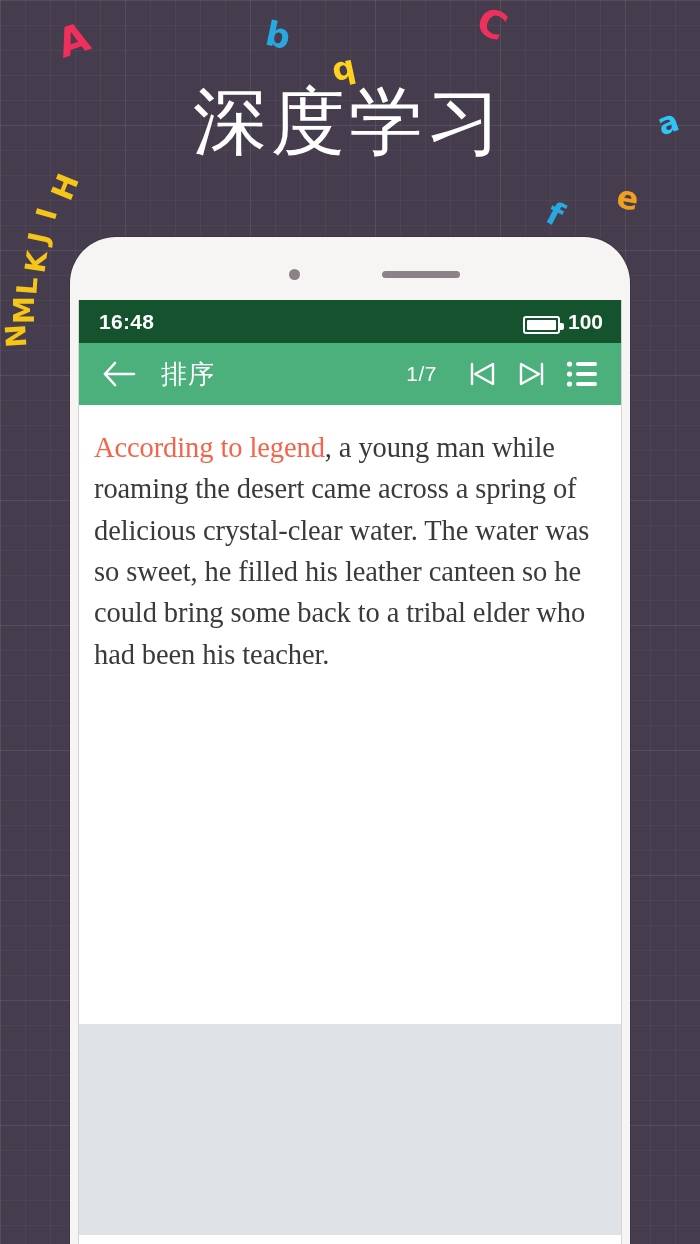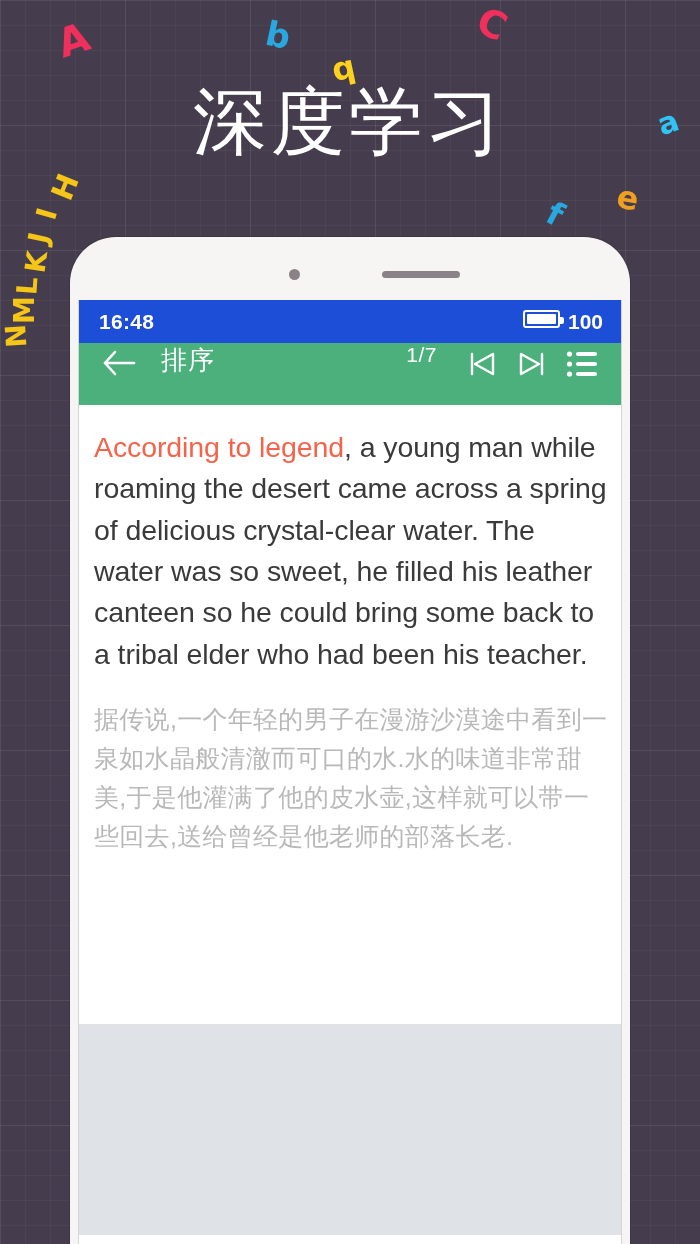--- a/index.html
+++ b/index.html
@@ -99,35 +99,35 @@
     height: 977px;
     background: #ffffff;
     overflow: hidden;
     border-left: 1px solid #d9d4d4;
     border-right: 1px solid #d9d4d4;
   }
 
   
   .statusbar {
     height: 43px;
-    background: #1d4ed8;
+    background: #14532d;
     display: flex;
     align-items: center;
     justify-content: space-between;
     padding: 0 18px 0 20px;
     color: #ffffff;
   }
   .status-time {
     font-size: 21px;
     font-weight: bold;
     letter-spacing: 0.3px;
   }
   .status-right {
     display: flex;
-    align-items: flex-start;
+    align-items: flex-end;
     gap: 8px;
   }
   .battery {
     position: relative;
     width: 37px;
     height: 18px;
     border: 2px solid #ffffff;
     border-radius: 3px;
     display: flex;
     align-items: center;
@@ -152,20 +152,21 @@
   .battery-pct {
     font-size: 21px;
     font-weight: bold;
   }
 
   
   .appbar {
     height: 62px;
     background: #4cb07d;
     display: flex;
+    align-items: center;
     padding: 0 18px 0 20px;
     color: #ffffff;
   }
   .back-arrow {
     width: 40px;
     height: 40px;
     display: flex;
     align-items: center;
     justify-content: center;
     cursor: pointer;
@@ -190,20 +191,21 @@
     cursor: pointer;
   }
   .nav-icon + .nav-icon { margin-left: 8px; }
   .list-icon { margin-left: 12px; }
 
   
   .content {
     padding: 22px 0 0 0;
     height: 620px;
     position: relative;
+    font-family: Liberation Serif, serif;
   }
   .english {
     font-size: 28.5px;
     line-height: 1.45;
     color: #3a3a3a;
     padding: 0 14px 0 15px;
     letter-spacing: -0.1px;
   }
   .hl { color: #f4634a; }
 
@@ -351,21 +353,20 @@
           <circle cx="3.5" cy="25" r="2.6" fill="#fff"></circle>
           <rect x="10" y="3" width="21" height="4" rx="2" fill="#fff"></rect>
           <rect x="10" y="13" width="21" height="4" rx="2" fill="#fff"></rect>
           <rect x="10" y="23" width="21" height="4" rx="2" fill="#fff"></rect>
         </svg>
       </div>
     </div>
 
     <div class="content">
       <div class="english"><span class="hl">According to legend</span><span>, a young man while roaming the desert came across a spring of delicious crystal-clear water. The water was so sweet, he filled his leather canteen so he could bring some back to a tribal elder who had been his teacher.</span></div>
-      <div class="chinese">据传说,一个年轻的男子在漫游沙漠途中看到一泉如水晶般清澈而可口的水.水的味道非常甜美,于是他灌满了他的皮水壶,这样就可以带一些回去,送给曾经是他老师的部落长老.</div>
       <div class="divider"></div>
     </div>
 
 
     <div class="tiles-area">
       
     </div>
 
   </div>
 </div>

